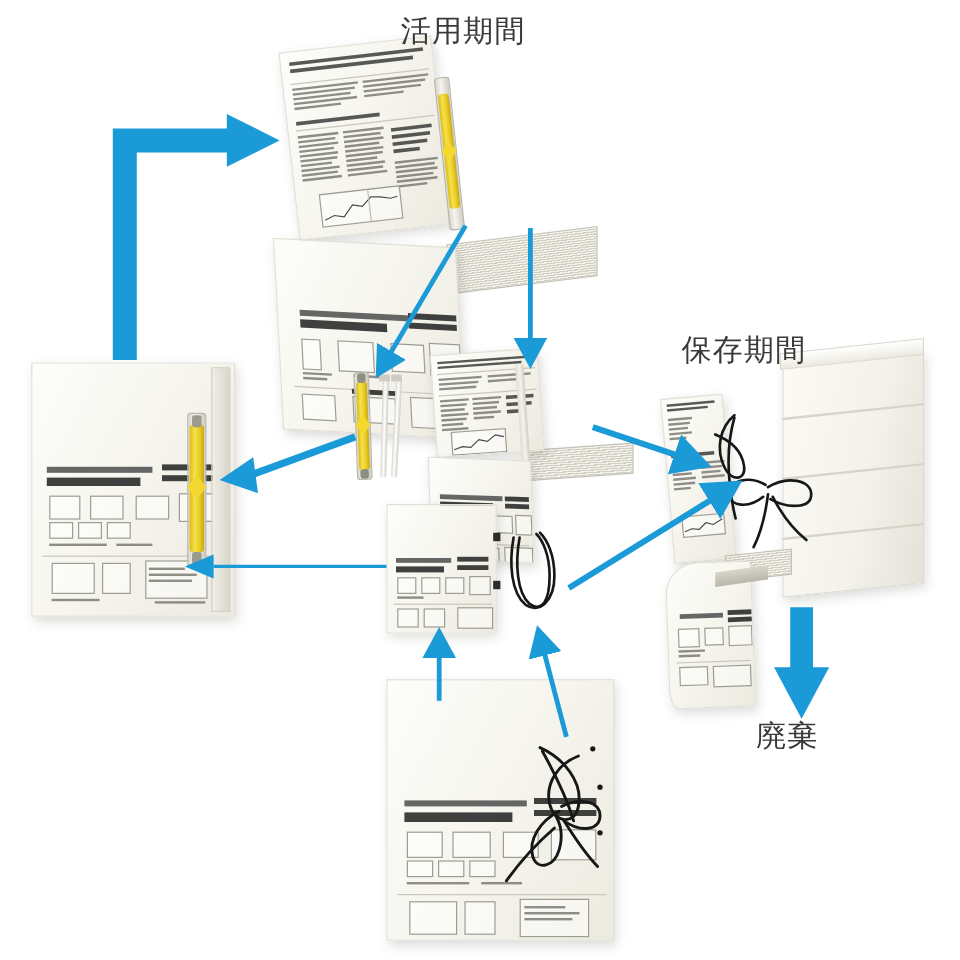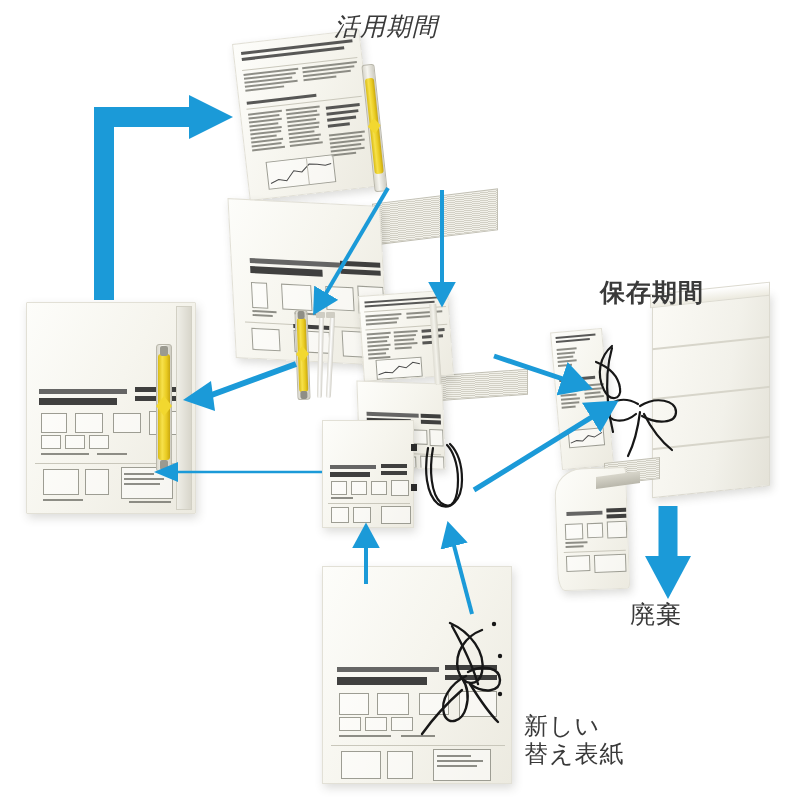--- a/index.html
+++ b/index.html
@@ -490,23 +490,21 @@
 
     <g>
       <path d="M366 584 L366 540" stroke="#1b9ad8" stroke-width="4" fill="none" marker-end="url(#ah)"></path>
     </g>
 
     <g>
       <path d="M472 614 L452 538" stroke="#1b9ad8" stroke-width="4" fill="none" marker-end="url(#ah)"></path>
     </g>
   </svg>
 
-  <div class="lbl" style="left:334px;top:12px;font-style:italic;">活用期間</div>
-
-
-  <div class="lbl" style="left:600px;top:278px;font-weight:bold;">保存期間</div>
+  <div class="lbl" style="left:334px;top:12px;">活用期間</div>
+
+
+  <div class="lbl" style="left:568px;top:278px;">保存期間</div>
 
   <div class="lbl" style="left:630px;top:600px;">廃棄</div>
 
-  <div class="lbl" style="left:524px;top:712px;font-size:24px;">新しい
-替え表紙</div>
 
 </div>
 
 </body></html>

